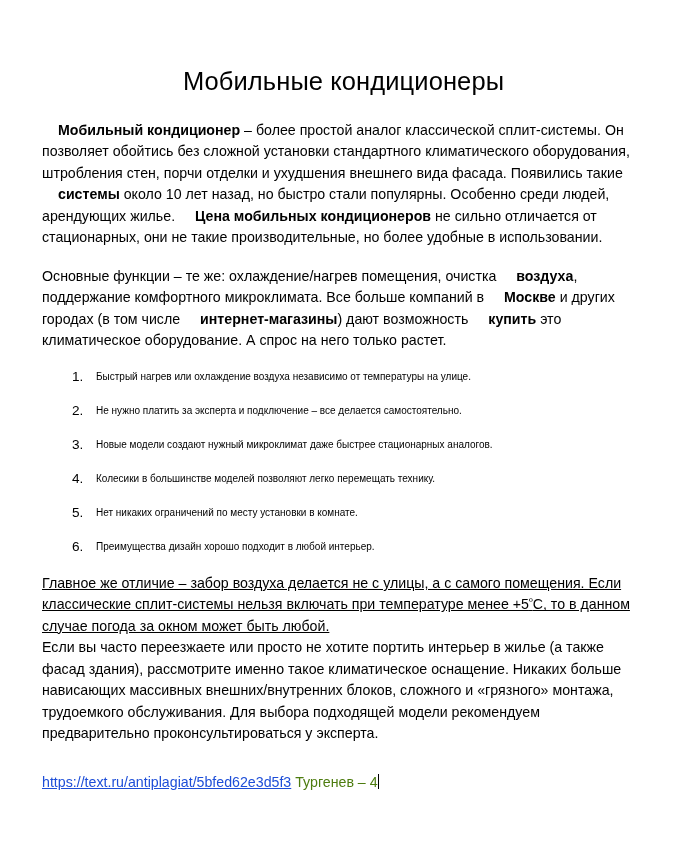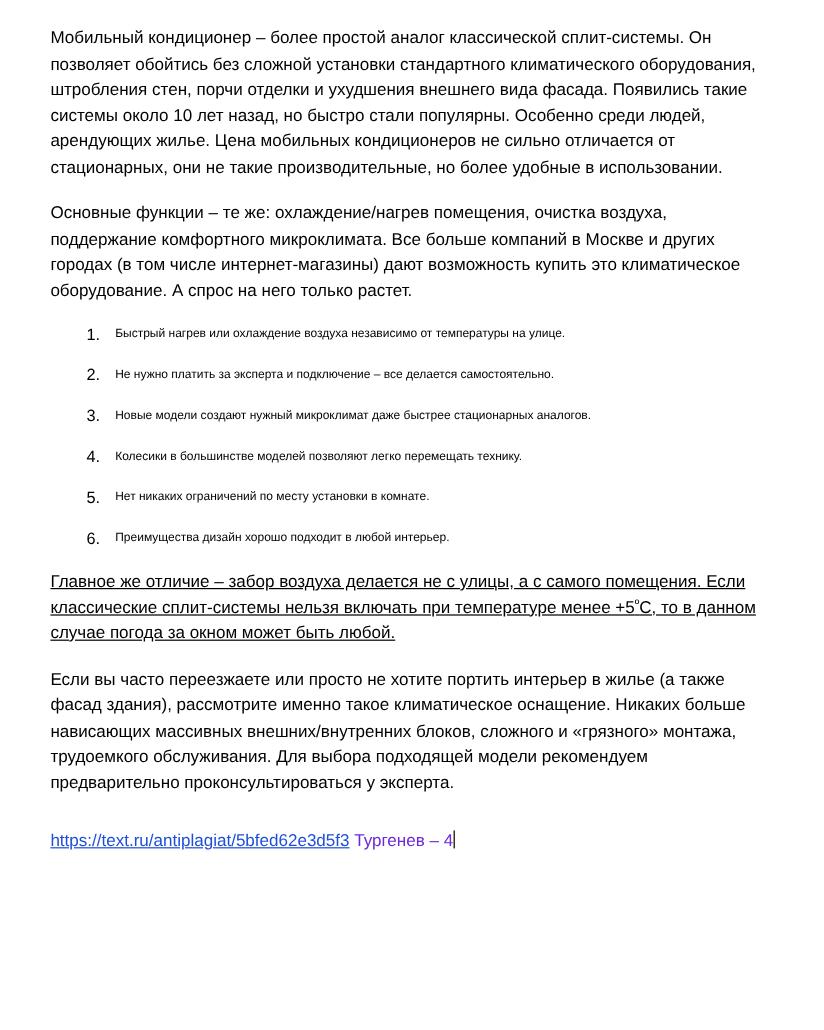--- a/index.html
+++ b/index.html
@@ -34,22 +34,22 @@
   }
   .para {
     font-size: 14.2px;
     line-height: 21.5px;
     margin: 0;
     text-align: left;
   }
   .para-1 { margin-top: 22px; }
   .para-2 { margin-top: 17px; }
   .para-after-list { margin-top: 16px; text-decoration: underline; }
-  .para-last { margin-top: 17px; }
-  b, .bold { font-weight: 400; }
+  .para-last { }
+  b, .bold { font-weight: 700; margin-left: 16px; }
   .section-heading {
     font-size: 19.5px;
     font-weight: 400;
     line-height: 1.3;
     margin: 0;
     padding-top: 20px;
     letter-spacing: 0.05px;
   }
   ol.adv-list {
     margin: 0;
@@ -84,35 +84,36 @@
     margin-top: 27px;
     font-size: 14.2px;
     line-height: 21px;
     white-space: nowrap;
   }
   a.source-link {
     color: #1d4ed8;
     text-decoration: underline;
     text-underline-offset: 1px;
   }
-  .trailing-text { color: #6d28d9; }
+  .trailing-text { color: #4d7c0f; }
   .caret {
     display: inline-block;
     width: 1px;
     height: 15px;
     background: #000000;
     vertical-align: -2px;
     margin-left: 0px;
   }
 </style>
 </head>
 <body>
 
 <div class="page">
 
+  <h1 class="doc-title">Мобильные кондиционеры</h1>
 
   <p class="para para-1">
     <span class="bold">Мобильный кондиционер</span><span> – более простой аналог классической сплит-системы. Он позволяет обойтись без сложной установки стандартного климатического оборудования, штробления стен, порчи отделки и ухудшения внешнего вида фасада. Появились такие </span><span class="bold">системы</span><span> около 10 лет назад, но быстро стали популярны. Особенно среди людей, арендующих жилье. </span><span class="bold">Цена мобильных кондиционеров</span><span> не сильно отличается от стационарных, они не такие производительные, но более удобные в использовании.</span>
   </p>
 
   <p class="para para-2">
     <span>Основные функции – те же: охлаждение/нагрев помещения, очистка </span><span class="bold">воздуха</span><span>, поддержание комфортного микроклимата. Все больше компаний в </span><span class="bold">Москве</span><span> и других городах (в том числе </span><span class="bold">интернет-магазины</span><span>) дают возможность </span><span class="bold">купить</span><span> это климатическое оборудование. А спрос на него только растет.</span>
   </p>
 
 

